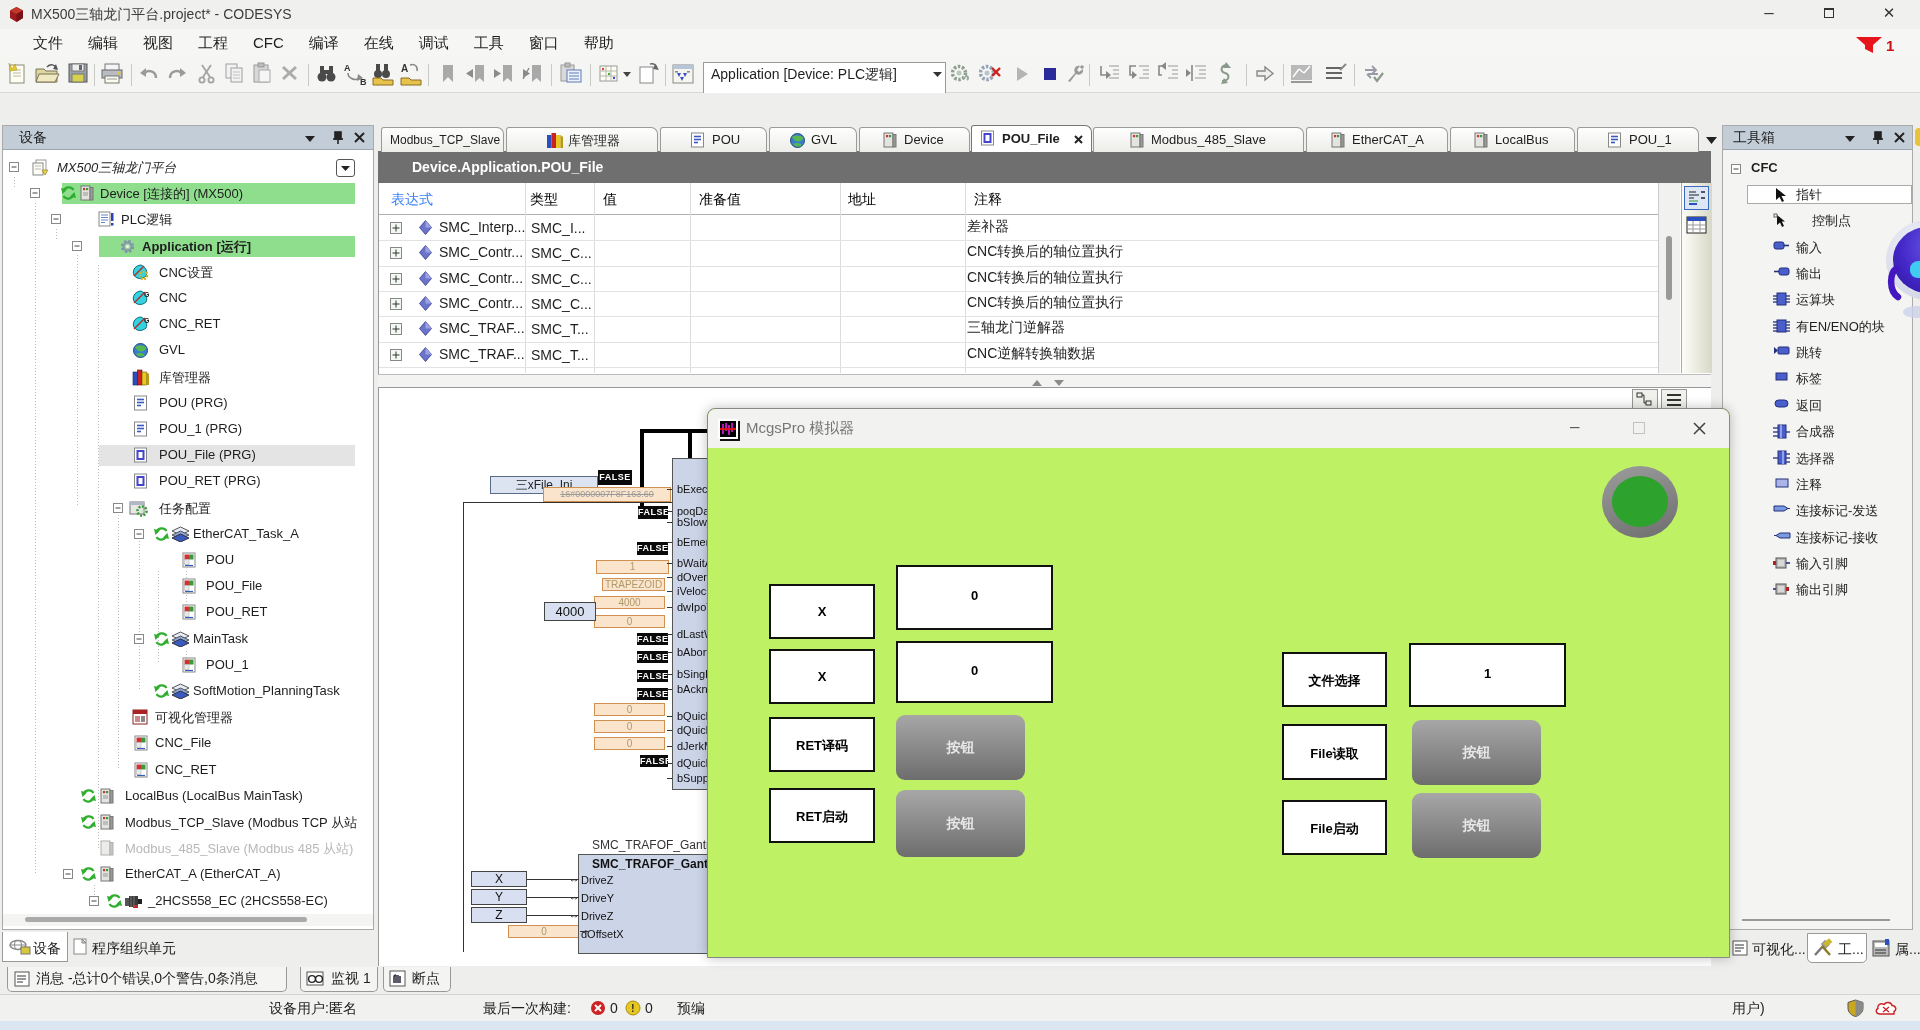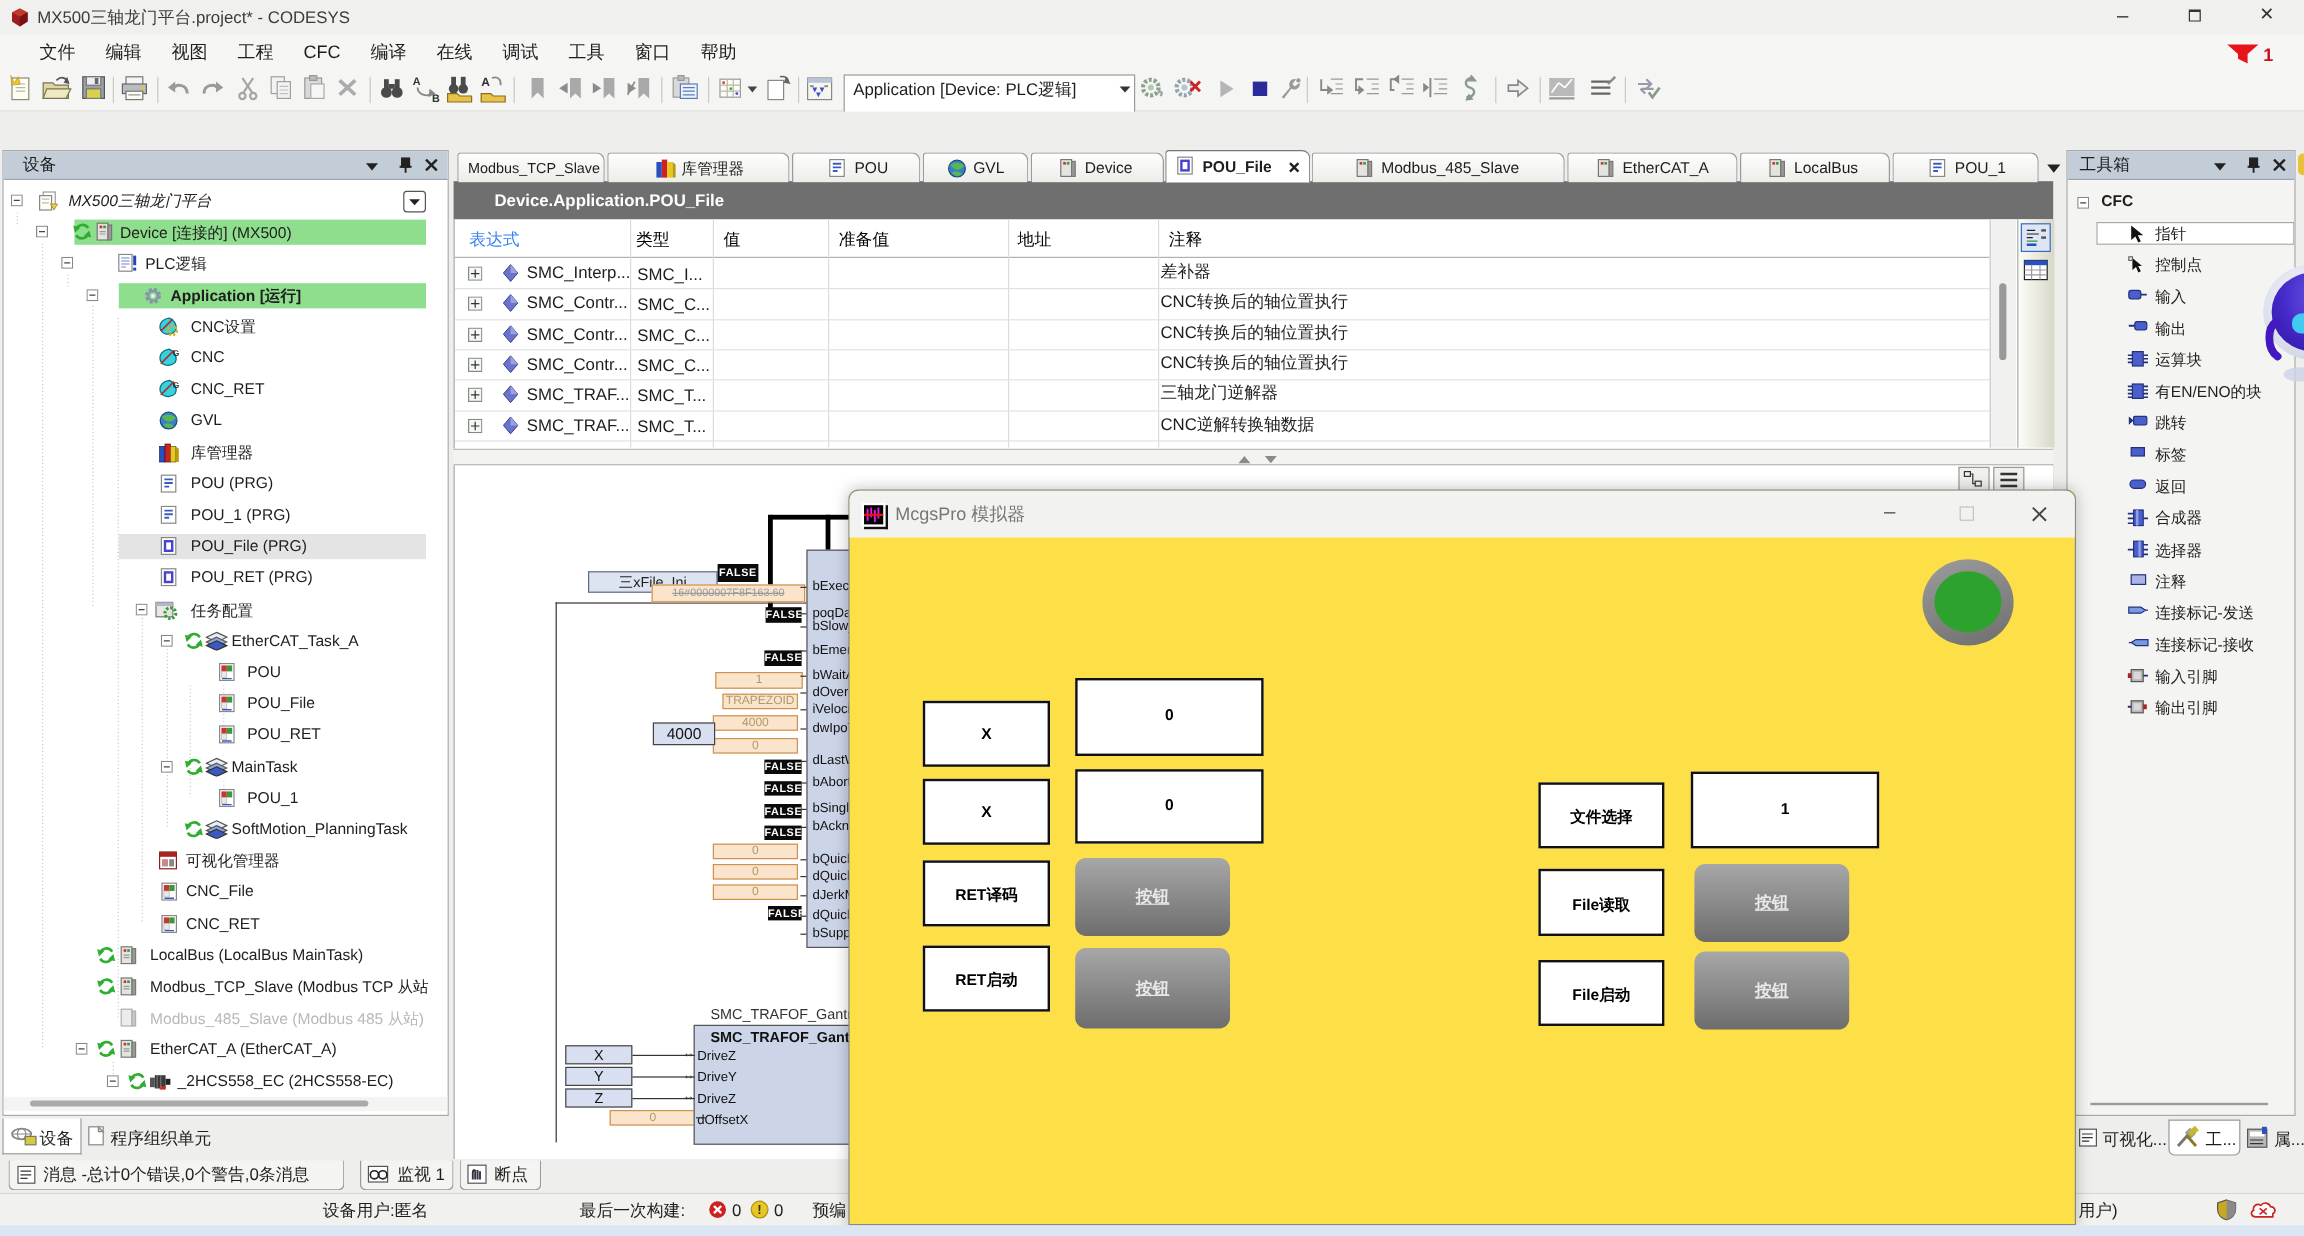--- a/index.html
+++ b/index.html
@@ -19,24 +19,24 @@
 #cfc{left:378px;top:388px;width:1333px;height:578px;background:#fff;border-left:1px solid #999;border-right:1px solid #999;}
 
 #rpanel{left:1722px;top:125px;width:191px;height:805px;background:#f4f4f2;border:1px solid #aaa;}
 #rphead{left:0;top:0;width:189px;height:24px;background:#c3cdd8;border-bottom:1px solid #9aa5b1;}
 
 #ltabs{left:2px;top:930px;width:372px;height:36px;background:#eeeeec;}
 #msgtabs{left:0;top:966px;width:1920px;height:28px;background:#eeeeec;}
 #statusbar{left:0;top:994px;width:1920px;height:27px;background:#f1f1ef;border-top:1px solid #d5d5d3;}
 #taskbar{left:0;top:1021px;width:1920px;height:9px;background:#dce6f2;}
 
-#dlg{left:707px;top:408px;width:1023px;height:613px;background:#fde047;border:1px solid #888;border-radius:8px 8px 0 0;box-shadow:0 0 12px rgba(0,0,0,0.25);}
+#dlg{left:707px;top:408px;width:1023px;height:550px;background:#bef264;border:1px solid #888;border-radius:8px 8px 0 0;box-shadow:0 0 12px rgba(0,0,0,0.25);}
 #dlgtitle{left:0;top:0;width:1021px;height:39px;background:#f2f2f1;border-radius:8px 8px 0 0;}
 .wbox{position:absolute;background:#fff;border:2px solid #111;color:#000;font-weight:bold;text-align:center;}
-.gbtn{position:absolute;background:linear-gradient(#a7a7a7,#6d6d6d);border-radius:9px;color:#e8e8e8;text-align:center;font-weight:bold;text-decoration:underline;}
+.gbtn{position:absolute;background:linear-gradient(#a7a7a7,#6d6d6d);border-radius:9px;color:#e8e8e8;text-align:center;font-weight:bold;}
 .wbtn{position:absolute;top:0;width:46px;height:28px;text-align:center;font-size:17px;color:#333;line-height:26px;}
 .tbi{position:absolute;top:4px;}
 .tsep{position:absolute;top:7px;width:1px;height:22px;background:#c9c9c6;}
 </style></head>
 <body>
 <div id="titlebar" class="abs">
  <svg class="abs" style="left:8px;top:6px" width="17" height="17">
       <polygon points="8.5,1 15,4.5 15,12 8.5,16 2,12 2,4.5" fill="#9d1c20"></polygon>
       <polygon points="8.5,1 15,4.5 8.5,8 2,4.5" fill="#c0392b"></polygon>
       <polygon points="8.5,8 15,4.5 15,12 8.5,16" fill="#7a1114"></polygon>
@@ -1014,21 +1014,21 @@
 <span class="abs" style="left:28px;top:34px;font-weight:bold">CFC</span>
 <div class="abs" style="left:24px;top:59px;width:165px;height:19px;background:#fff;border:1px solid #aaa"></div>
 <svg class="abs" style="left:50px;top:61px" width="16" height="16">
       <polygon points="3,1 3,13 6.5,10 9,15 11,14 8.5,9 13,9" fill="#111"></polygon>
     </svg>
 <span class="abs" style="left:73px;top:60px;font-size:13px;white-space:nowrap">指针</span>
 <svg class="abs" style="left:50px;top:87px" width="16" height="16">
       <polygon points="4,2 4,12 7,9.5 9,14 11,13 8.8,8.6 12,8.6" fill="#111"></polygon>
       <rect x="1" y="1" width="3" height="3" fill="none" stroke="#666"></rect>
     </svg>
-<span class="abs" style="left:73px;top:86px;font-size:13px;white-space:nowrap">控制点</span>
+<span class="abs" style="left:89px;top:86px;font-size:13px;white-space:nowrap">控制点</span>
 <svg class="abs" style="left:50px;top:114px" width="18" height="12">
       <rect x="1" y="2" width="10" height="7" rx="2" fill="#4a5ecc" stroke="#23307a"></rect>
       <line x1="11" y1="5.5" x2="16" y2="5.5" stroke="#23307a" stroke-width="1.6"></line>
     </svg>
 <span class="abs" style="left:73px;top:113px;font-size:13px;white-space:nowrap">输入</span>
 <svg class="abs" style="left:50px;top:140px" width="18" height="12">
       <line x1="1" y1="5.5" x2="6" y2="5.5" stroke="#23307a" stroke-width="1.6"></line>
       <rect x="6" y="2" width="10" height="7" rx="2" fill="#4a5ecc" stroke="#23307a"></rect>
     </svg>
 <span class="abs" style="left:73px;top:139px;font-size:13px;white-space:nowrap">输出</span>

